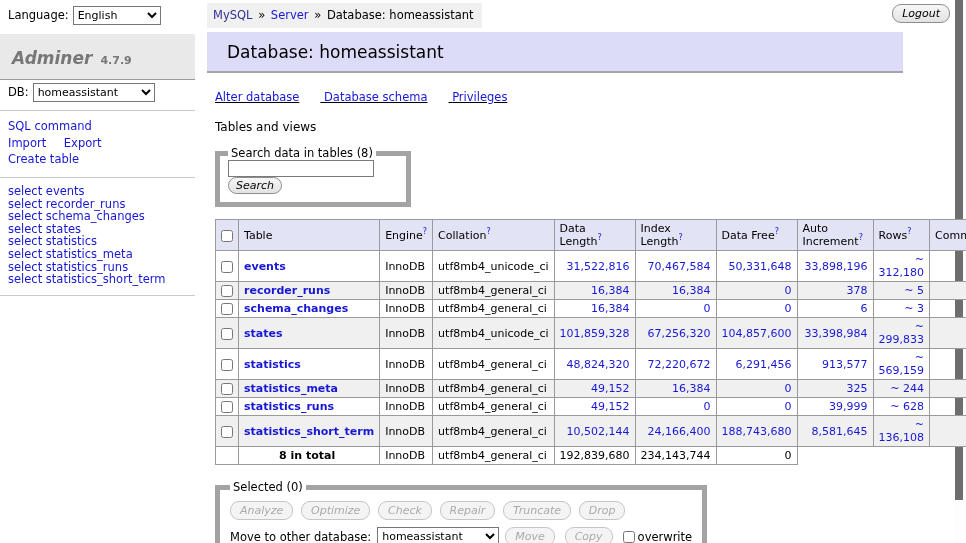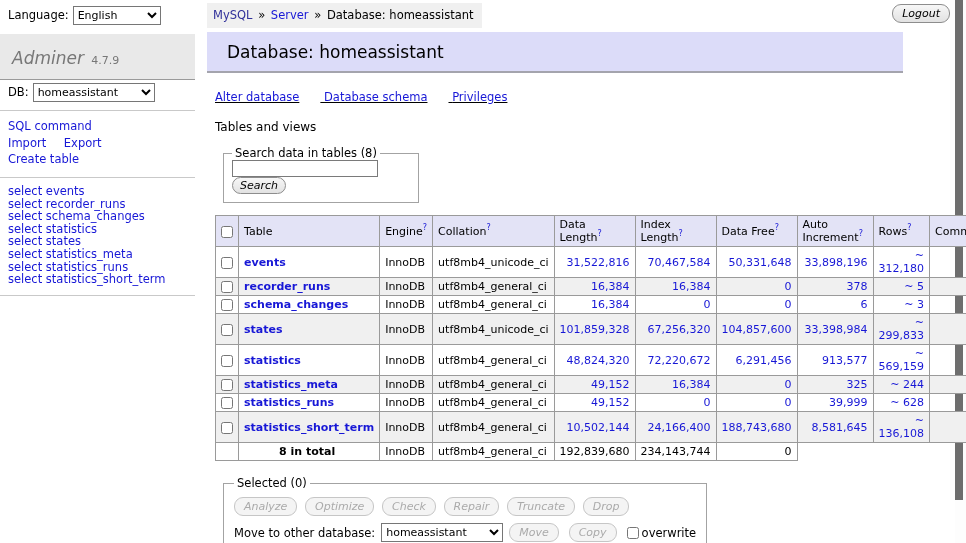--- a/index.html
+++ b/index.html
@@ -24,21 +24,21 @@
   }
   button:disabled{color:#aaa;background:#f4f4f4;border-color:#c6c6c6;cursor:default;}
   hr{border:none;border-top:1px solid #c9c9c9;margin:0;}
 
   
   .sidebar{position:absolute;left:0;top:0;width:195px;}
   .lang-row{padding:6px 8px 0 8px;}
   .lang-row select{width:88px;margin-left:4px;}
   .app-head{
     margin:9px 0 0 0;background:var(--sidebar-head-bg);border-bottom:1px solid #9a9a9a;
-    padding:9px 21px 10px 12px;font-weight:normal;
+    padding:9px 21px 10px 12px;font-weight:bold;
   }
   .app-name{font-style:italic;color:#777;font-size:17px;}
   .app-version{color:#777;font-size:11px;}
   .db-row{padding:3px 8px 8px 8px;}
   .db-row select{width:122px;margin-left:4px;}
   .sb-links{margin:0;padding:7px 8px 9px 8px;width:160px;line-height:1.45;}
   .sb-links a{margin-right:14px;white-space:nowrap;}
   .tables-list{list-style:none;margin:0;padding:7px 8px 9px 8px;}
   .tables-list li{line-height:12.6px;white-space:nowrap;}
 
@@ -57,21 +57,21 @@
   .breadcrumb .bc-first{color:#30309a;}
   h2.page-title{
     margin:4px 0 0 0;background:var(--title-bg);border-bottom:2px solid #a4a4ad;
     padding:10px 20px 9px 20px;font-weight:normal;font-size:17px;
   }
   .content{padding-left:8px;}
   p.links{margin:17px 0 0 0;text-decoration:underline;}
   p.links a{margin-right:21px;}
   h3{margin:16px 0 0 0;font-weight:normal;font-size:12px;}
 
-  fieldset{border:1px solid #a3a3a3;margin:8px;}
+  fieldset{border:5px solid #a3a3a3;margin:0;}
   legend{padding:0 3px;}
   .search-fs{margin-top:12px;width:196px;padding:0 8px 8px 8px;}
   .search-fs input{width:146px;margin-right:4px;vertical-align:middle;}
   .search-fs button{padding:1px 7px;vertical-align:middle;}
 
   table.db-table{border-collapse:collapse;margin-top:12px;font-size:11px;}
   .db-table th,.db-table td{border:1px solid var(--border);padding:2px 5px;height:17px;}
   .db-table thead th{background:var(--header-bg);font-weight:normal;text-align:left;}
   .db-table th.check-col{width:14px;text-align:center;}
   sup.help{color:var(--link);font-size:8px;line-height:0;}
@@ -135,26 +135,26 @@
         <a href="#">recorder_runs</a>
       </li>
 
       <li>
         <a href="#">select</a>
         <a href="#">schema_changes</a>
       </li>
 
       <li>
         <a href="#">select</a>
+        <a href="#">states</a>
+      </li>
+
+      <li>
+        <a href="#">select</a>
         <a href="#">statistics</a>
-      </li>
-
-      <li>
-        <a href="#">select</a>
-        <a href="#">states</a>
       </li>
 
       <li>
         <a href="#">select</a>
         <a href="#">statistics_meta</a>
       </li>
 
       <li>
         <a href="#">select</a>
         <a href="#">statistics_runs</a>

